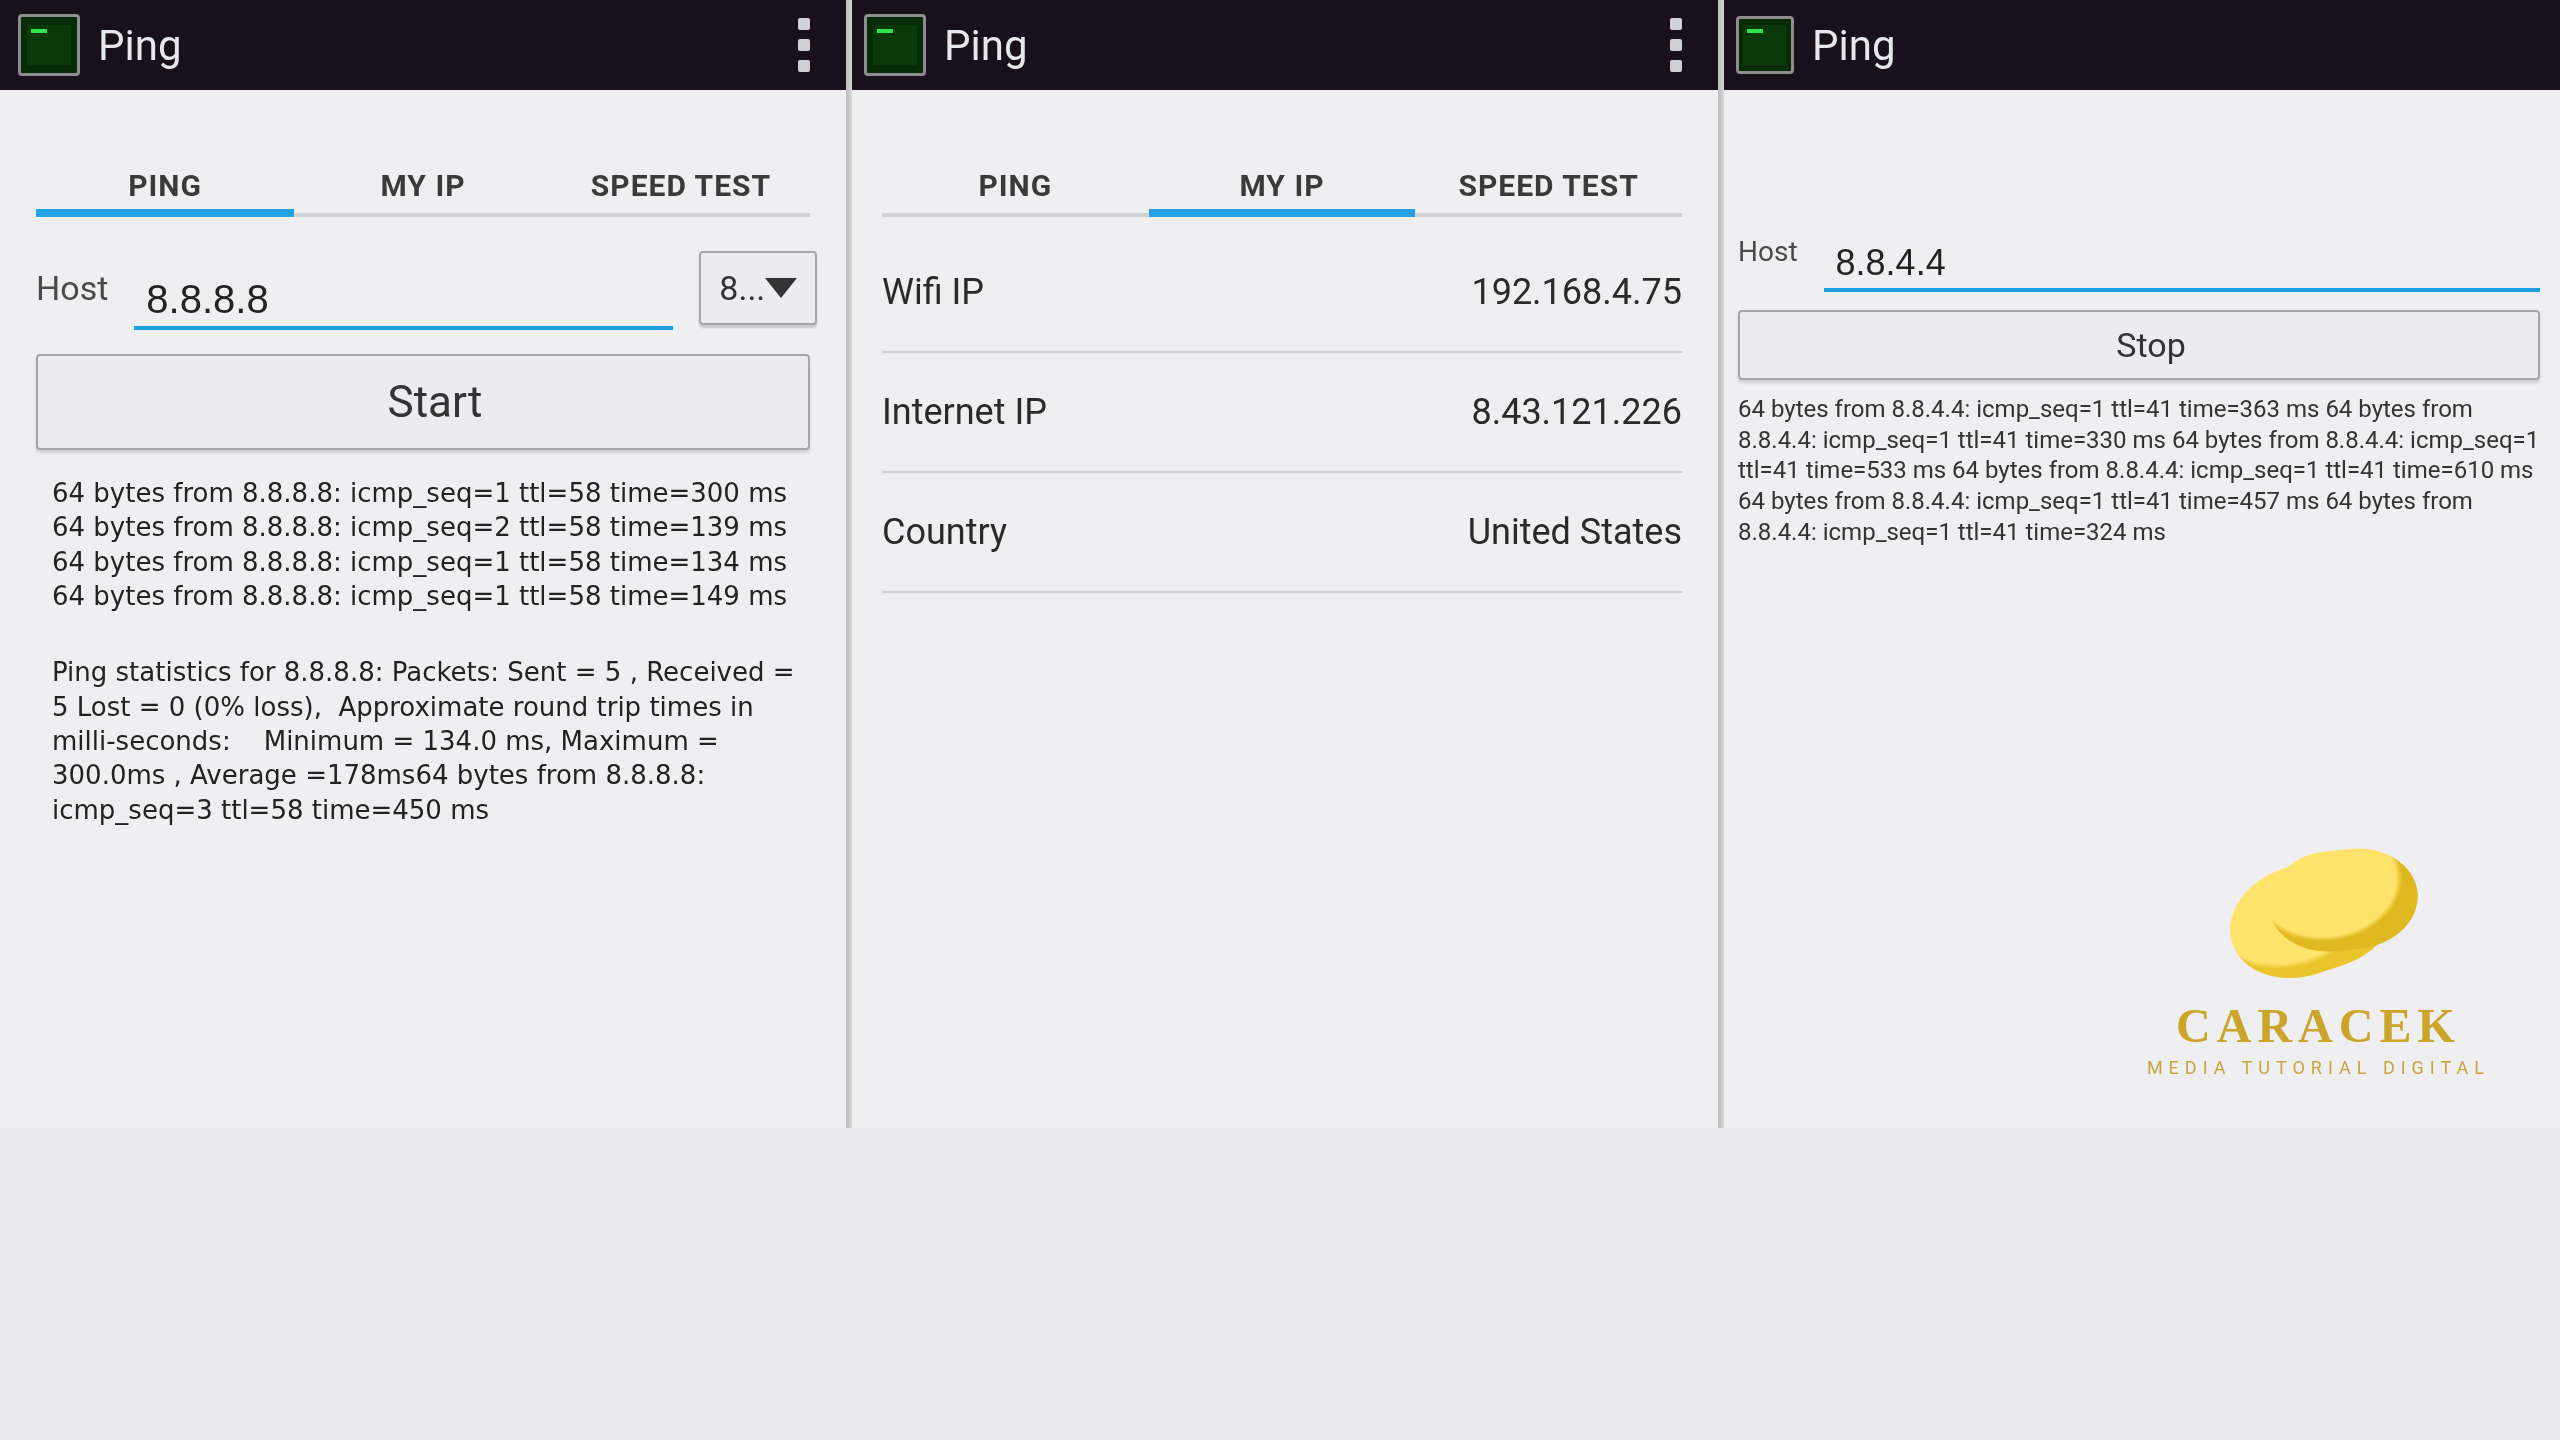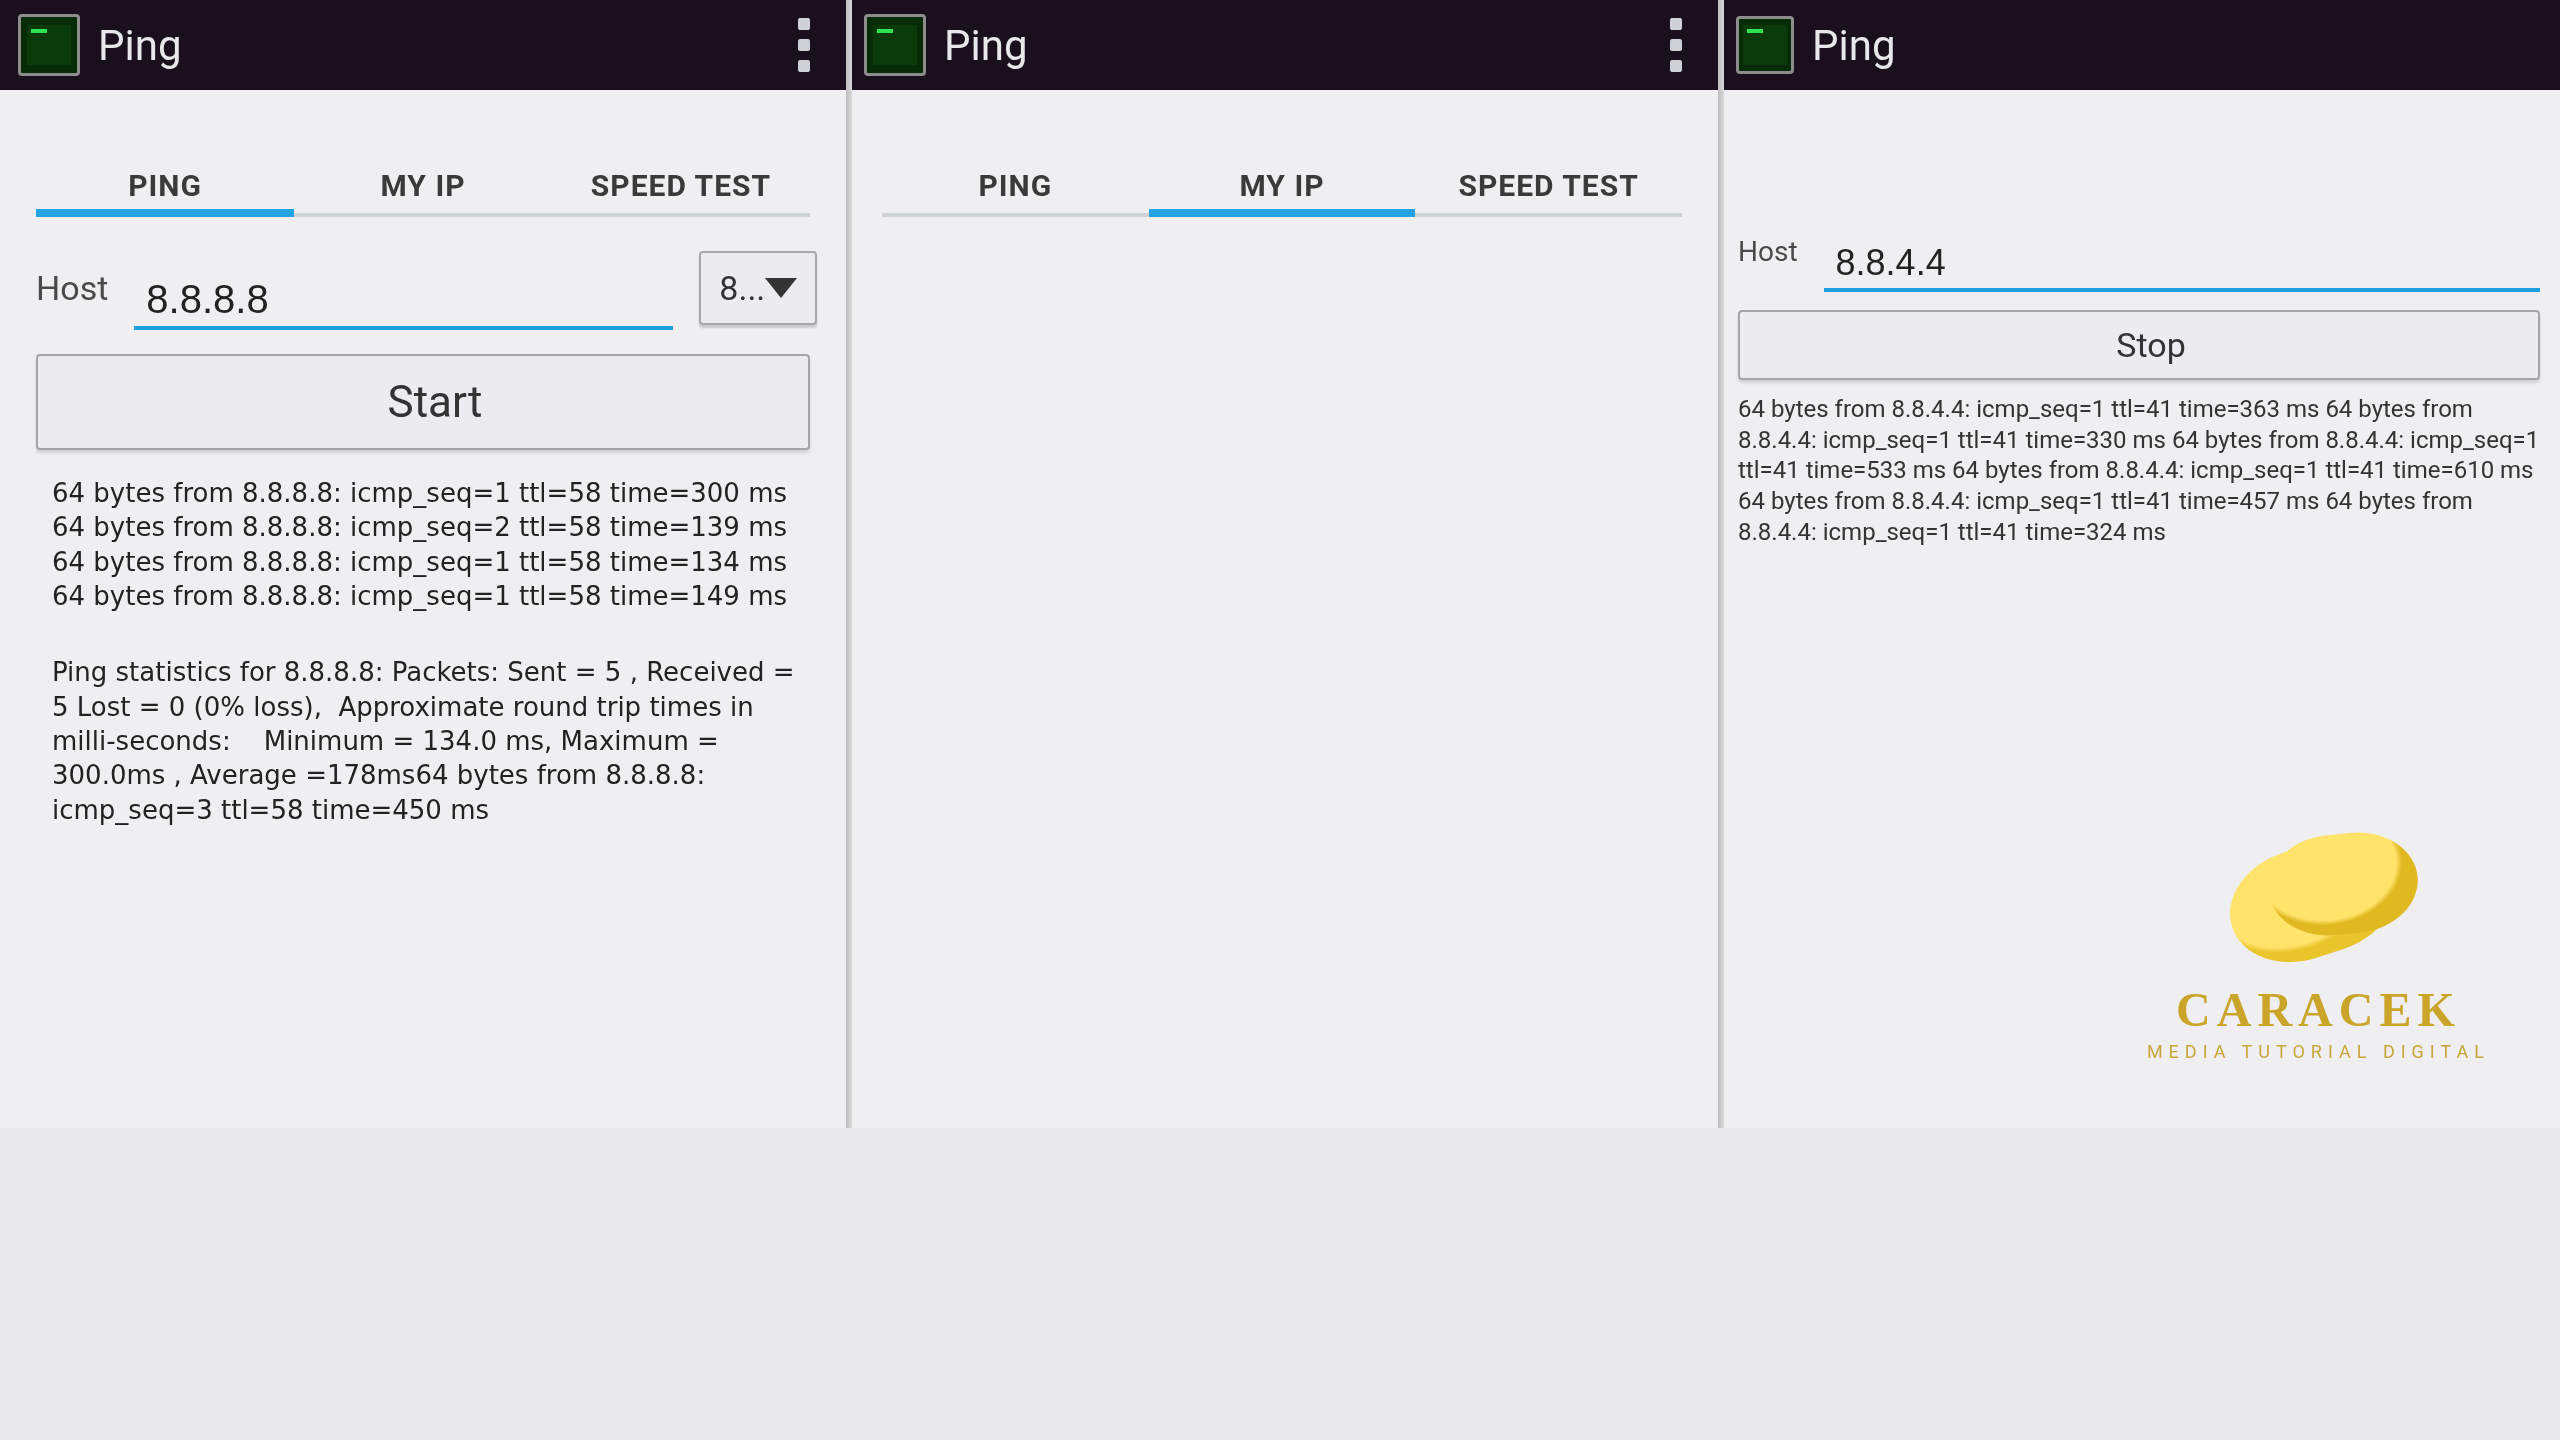--- a/index.html
+++ b/index.html
@@ -44,21 +44,21 @@
   
   .appbar.small { height: 90px; }
   .appbar.small .appicon { width: 58px; height: 58px; }
   .host-row.tight { margin: 120px 20px 0 20px; }
   .host-label.small { font-size: 28px; }
   .host-input.small { font-size: 36px; border-bottom-width: 4px; }
   .big-btn.tight { margin: 18px 20px 0 20px; height: 70px; font-size: 34px; }
   .loglines { margin: 14px 20px 0 20px; font-size: 24px; color: #333; line-height: 1.28; }
 
   
-  .wm { position: absolute; right: 70px; bottom: 66px; text-align: center; }
+  .wm { position: absolute; right: 70px; bottom: 50px; text-align: center; }
   .banana { width: 220px; height: 160px; margin: 0 auto 6px auto; position: relative; }
   .banana::before, .banana::after { content: ""; position: absolute; border-radius: 50% / 60%; }
   .banana::before { left: 20px; top: 30px; width: 170px; height: 110px; background: radial-gradient(ellipse at 40% 30%, #ffe36b 0 55%, #e9c42a 60% 100%); transform: rotate(-18deg); }
   .banana::after  { left: 60px; top: 18px; width: 150px; height: 100px; background: radial-gradient(ellipse at 40% 30%, #ffe36b 0 55%, #e0b820 60% 100%); transform: rotate(-6deg); }
   .brand { font-size: 48px; font-weight: 800; letter-spacing: 6px; color: #caa52a; font-family: Georgia, 'Times New Roman', serif; }
   .tag { font-size: 18px; letter-spacing: 6px; color: #c7a63a; margin-top: 4px; }
 </style>
 </head>
 <body>
 
@@ -113,20 +113,34 @@
           <span></span>
         </div>
     </div>
 
     <div class="tabs">
       <div class="tab">PING</div>
       <div class="tab active">MY IP</div>
       <div class="tab">SPEED TEST</div>
     </div>
 
+    <div class="list" id="mid-rows">
+        <div class="info-row">
+          <div>Wifi IP</div>
+          <div>192.168.4.75</div>
+        </div>
+        <div class="info-row">
+          <div>Internet IP</div>
+          <div>8.43.121.226</div>
+        </div>
+        <div class="info-row">
+          <div>Country</div>
+          <div>United States</div>
+        </div>
+      </div>
   </div>
 
   <div class="panel right">
     <div class="appbar small">
       <div class="appicon">
           <div class="term"></div>
         </div>
       <div class="apptitle">Ping</div>
     </div>
 

